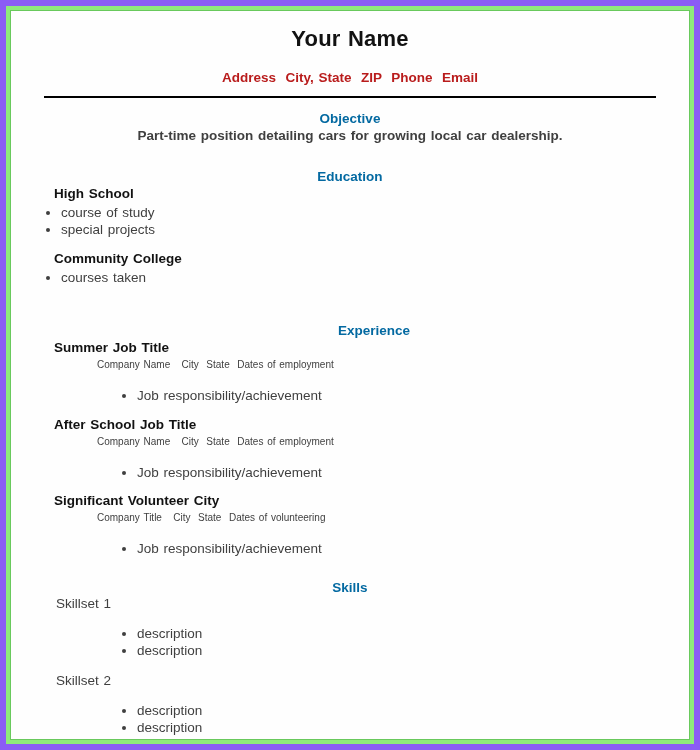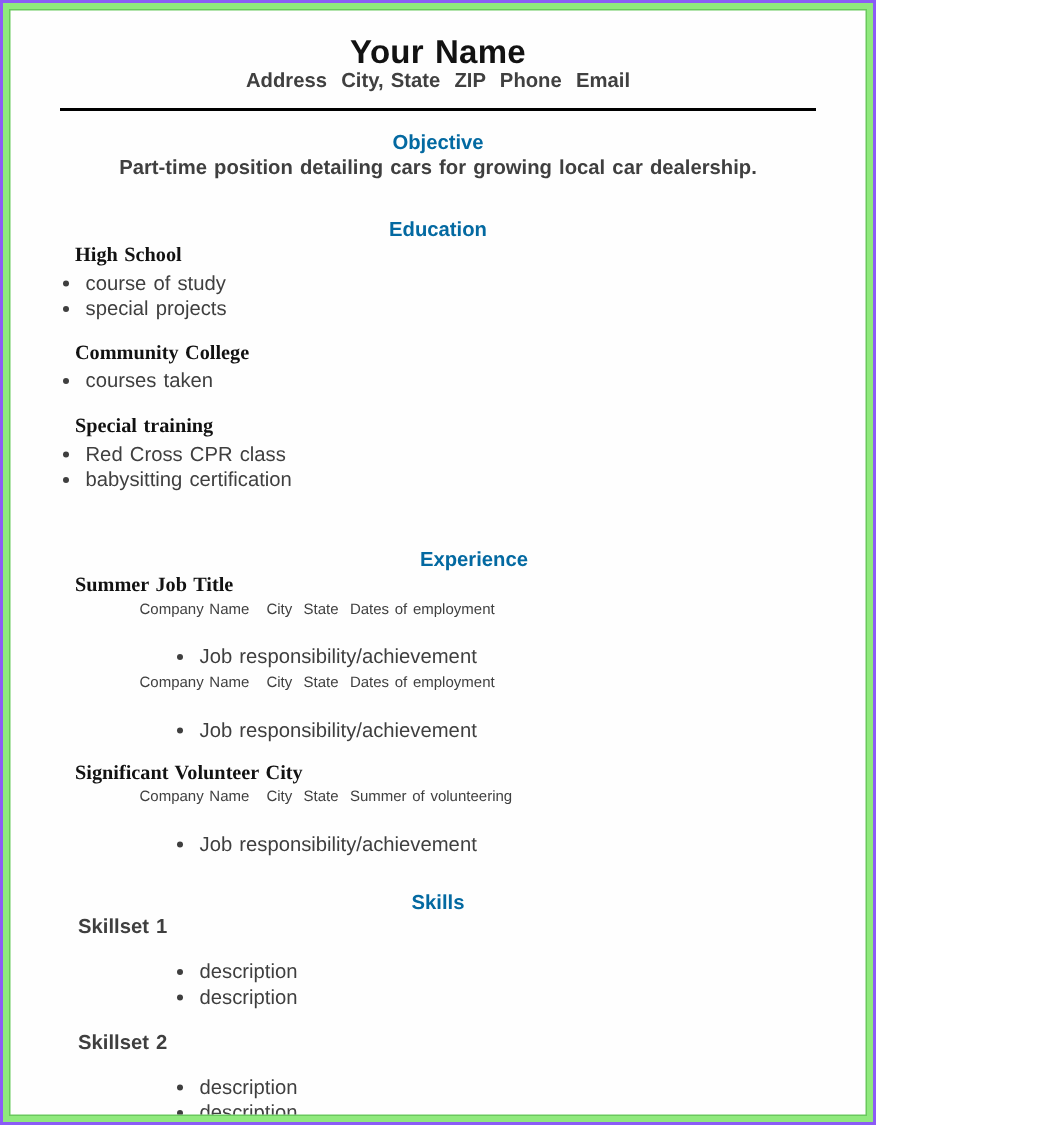--- a/index.html
+++ b/index.html
@@ -6,42 +6,42 @@
   body {
     font-family: "Liberation Sans", "DejaVu Sans", sans-serif;
     width: 700px; height: 750px;
     color: #3f3f3f;
     word-spacing: 1px;
   }
   [data-bind] { white-space: pre-wrap; }
 
   
   .page {
-    width: 584px; height: 750px; box-sizing: border-box;
-    border: 2px solid #8b5cf6;
+    width: 700px; height: 750px; box-sizing: border-box;
+    border: 6px solid #8b5cf6;
   }
   .frame {
     width: 100%; height: 100%; box-sizing: border-box;
     border: 4px solid #8fe97d;
   }
   .content {
     width: 100%; height: 100%; box-sizing: border-box;
     border: 1px solid #69c95c;
     background: #fefefe;
     overflow: hidden;
   }
 
   header { padding-top: 17px; text-align: center; }
   h1 {
     margin: 0; font-size: 22px; line-height: 22px;
     font-weight: bold; color: #121212; letter-spacing: 0.2px;
   }
   .contact {
-    margin-top: 0; font-size: 13.5px; line-height: 16px;
-    font-weight: bold; color: #404040;
+    margin-top: 20px; font-size: 13.5px; line-height: 16px;
+    font-weight: bold; color: #b91c1c;
   }
   hr.rule {
     margin: 10px 33px 0 33px;
     border: none; border-top: 2px solid #000000; height: 0;
   }
 
   h2.section-heading {
     margin: 0; text-align: center;
     font-size: 13.5px; line-height: 14px; font-weight: bold; color: #0369a1;
   }
@@ -49,21 +49,21 @@
   #objective p {
     margin: 2px 0 0 0; text-align: center;
     font-size: 13.5px; line-height: 16px; font-weight: bold;
   }
   #education h2 { margin-top: 26px; }
   #experience h2 { margin-top: 38px; padding-left: 48px; }
   #skills h2 { margin-top: 24px; }
 
   .entry h3 {
     margin: 14px 0 0 43px;
-    font-size: 13.5px; line-height: 14px; font-weight: bold; color: #121212; font-family: Liberation Serif, serif;
+    font-size: 13.5px; line-height: 14px; font-weight: bold; color: #121212;
   }
   #education .entry:first-of-type h3,
   #experience .entry:first-of-type h3 { margin-top: 3px; }
   #education .entry.entry-special h3 { margin-top: 15px; }
   #experience .entry.entry-volunteer h3 { margin-top: 13px; }
 
   ul.bullets {
     margin: 3px 0 0 0; padding-left: 50px;
     list-style: disc;
   }
@@ -71,21 +71,21 @@
     font-size: 13.5px; line-height: 17px; color: #3f3f3f;
   }
   .subline {
     margin: 2px 0 0 86px;
     font-size: 10px; line-height: 16px;
   }
   .deep ul.bullets { margin-top: 14px; padding-left: 126px; }
 
   .skill-title {
     margin: 2px 0 0 45px;
-    font-size: 13.5px; line-height: 14px; font-weight: bold;
+    font-size: 13.5px; line-height: 14px;
   }
   .skill-entry-2 .skill-title { margin-top: 15px; }
 </style>
 </head>
 <body>
 
 <div class="page">
   <div class="frame">
     <div class="content">
 
@@ -112,50 +112,44 @@
           </ul>
         </div>
 
         <div class="entry">
           <h3 data-bind="education.entries.1.title">Community College</h3>
           <ul class="bullets">
             <li data-bind="education.entries.1.bullets.0">courses taken</li>
           </ul>
         </div>
 
-        <div class="entry entry-special">
-          <h3 data-bind="education.entries.2.title">Special training</h3>
-          <ul class="bullets">
-            <li data-bind="education.entries.2.bullets.0">Red Cross CPR class</li>
-            <li data-bind="education.entries.2.bullets.1">babysitting certification</li>
-          </ul>
-        </div>
       </section>
 
       <section id="experience">
         <h2 class="section-heading" data-bind="experience.heading">Experience</h2>
 
         <div class="entry deep">
           <h3 data-bind="experience.entries.0.title">Summer Job Title</h3>
           <div class="subline" data-bind="experience.entries.0.subline">Company Name   City  State  Dates of employment</div>
           <ul class="bullets">
             <li data-bind="experience.entries.0.bullets.0">Job responsibility/achievement</li>
           </ul>
         </div>
 
         <div class="entry deep">
+          <h3 data-bind="experience.entries.1.title">After School Job Title</h3>
           <div class="subline" data-bind="experience.entries.1.subline">Company Name   City  State  Dates of employment</div>
           <ul class="bullets">
             <li data-bind="experience.entries.1.bullets.0">Job responsibility/achievement</li>
           </ul>
         </div>
 
         <div class="entry deep entry-volunteer">
           <h3 data-bind="experience.entries.2.title">Significant Volunteer City</h3>
-          <div class="subline" data-bind="experience.entries.2.subline">Company Name   City  State  Summer of volunteering</div>
+          <div class="subline" data-bind="experience.entries.2.subline">Company Title   City  State  Dates of volunteering</div>
           <ul class="bullets">
             <li data-bind="experience.entries.2.bullets.0">Job responsibility/achievement</li>
           </ul>
         </div>
       </section>
 
       <section id="skills">
         <h2 class="section-heading" data-bind="skills.heading">Skills</h2>
 
         <div class="entry deep skill-entry-1">

